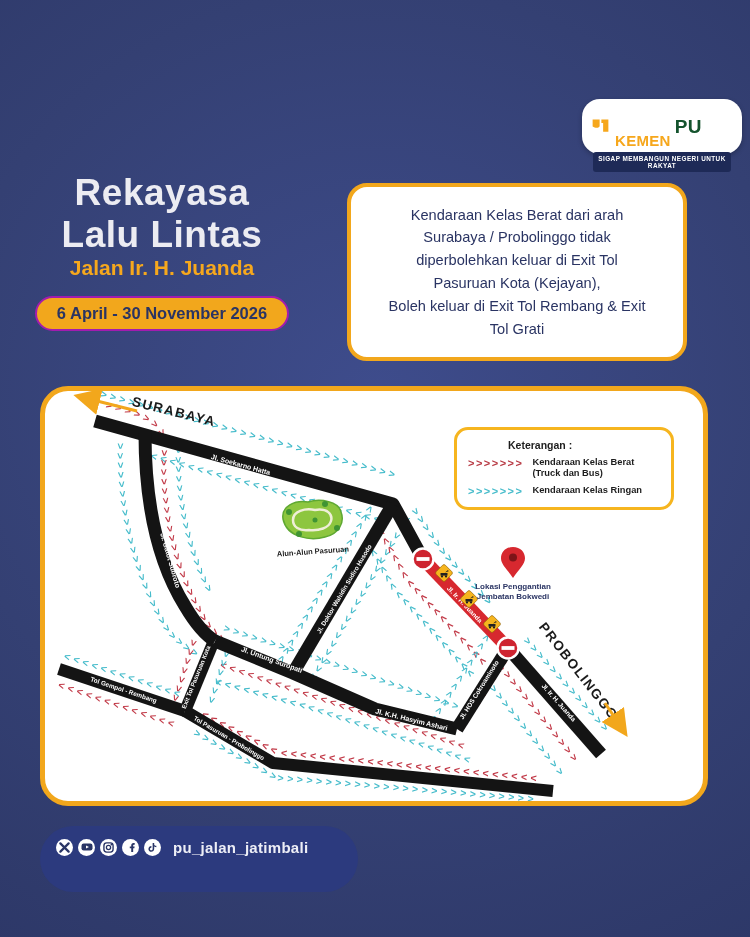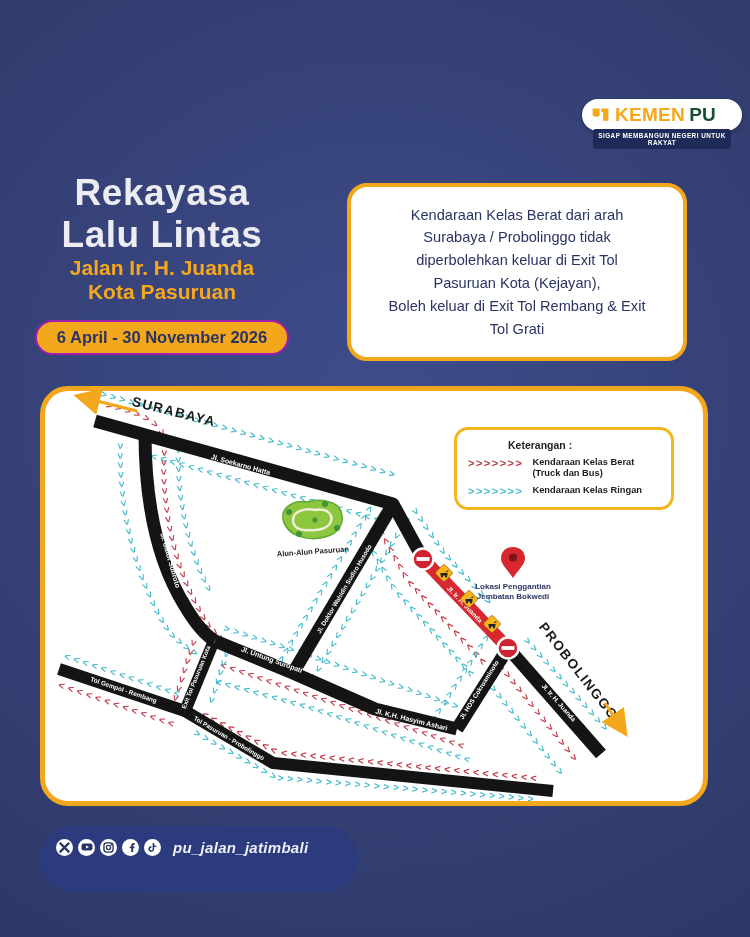--- a/index.html
+++ b/index.html
@@ -5,21 +5,21 @@
   html,body{margin:0;padding:0;}
   body{
     width:750px;height:937px;position:relative;overflow:hidden;
     font-family:"Liberation Sans",sans-serif;
     background:radial-gradient(120% 90% at 50% 42%, #3E4C8C 0%, #344073 48%, #283260 100%);
   }
   
   .logo-wrap{position:absolute;right:8px;top:99px;width:160px;}
   .logo-pill{background:#fff;border-radius:18px;padding:5px 12px 5px 8px;display:flex;align-items:center;gap:4px;
     box-shadow:0 2px 5px rgba(0,0,0,.25);}
-  .logo-kemen{color:#F6A71C;font-weight:bold;font-size:19px;letter-spacing:.3px;}
+  .logo-kemen{color:#F6A71C;font-weight:bold;font-size:15px;letter-spacing:.3px;margin-top:28px;}
   .logo-pu{color:#14532d;font-weight:bold;font-size:19px;letter-spacing:.3px;}
   .logo-ribbon{margin:-2px auto 0;width:138px;background:#1E2A57;border-radius:3px;
     color:#fff;font-size:6.4px;font-weight:bold;letter-spacing:.45px;text-align:center;padding:3px 0;}
   
   .title-block{position:absolute;left:18px;top:172px;width:288px;text-align:center;}
   .title-line{color:#ECECF2;font-size:37px;font-weight:bold;line-height:1.13;letter-spacing:.5px;}
   .subtitle{color:#F6A81D;font-size:21px;font-weight:bold;line-height:1.15;}
   .date-pill{display:inline-block;margin-top:16px;background:#F2A71C;border:2px solid #a21caf;
     border-radius:999px;padding:6px 20px;color:#2A3463;font-size:16.5px;font-weight:bold;}
   
@@ -35,21 +35,21 @@
   .legend{position:absolute;right:29px;top:36px;width:192px;background:#fff;border:3px solid #F6B51F;
     border-radius:14px;padding:9px 11px 10px;}
   .legend-title{font-size:10.5px;font-weight:bold;color:#1d1d1d;margin-bottom:7px;padding-left:40px;}
   .legend-row{display:flex;align-items:flex-start;gap:9px;margin-top:7px;}
   .chev-inline{font-size:11px;font-weight:bold;letter-spacing:1.5px;line-height:1;white-space:nowrap;}
   .chev-red{color:#B83A44;}
   .chev-cyan{color:#46BCCB;}
   .legend-label{font-size:9.3px;font-weight:bold;color:#1d1d1d;line-height:1.2;margin-top:-1px;}
   
   .footer-bar{position:absolute;left:40px;top:826px;width:318px;height:66px;background:#2C3A7E;
-    border-radius:33px;box-sizing:border-box;padding:9px 0 0 16px;font-style:italic;}
+    border-radius:33px;box-sizing:border-box;padding:9px 0 0 16px;}
   .foot-row{display:flex;align-items:center;height:24px;}
   .sicons{display:flex;gap:5px;align-items:center;}
   .sicon{width:17px;height:17px;border-radius:50%;background:#fff;display:flex;align-items:center;justify-content:center;flex:0 0 auto;}
   .foot-text{color:#EDEEF6;font-size:15px;font-weight:bold;letter-spacing:.3px;margin-left:12px;}
   .foot-url{color:#EDEEF6;font-size:13.5px;font-weight:bold;letter-spacing:.2px;margin-left:9px;}
 </style>
 </head>
 <body>
 
 <div class="logo-wrap">
@@ -61,21 +61,20 @@
       <span class="logo-pu">PU</span>
   </div>
   <div class="logo-ribbon">SIGAP MEMBANGUN NEGERI UNTUK RAKYAT</div>
 </div>
 
 <div class="title-block">
   <div class="title-line">Rekayasa</div>
   <div class="title-line">Lalu Lintas</div>
   <div class="subtitle">
     <div>Jalan Ir. H. Juanda</div>
-    <div>Kota Pasuruan</div>
   </div>
   <div><span class="date-pill">6 April - 30 November 2026</span></div>
 </div>
 
 <div class="notice">
   <div class="notice-text">Kendaraan Kelas Berat dari arah
 Surabaya / Probolinggo tidak
 diperbolehkan keluar di Exit Tol
 Pasuruan Kota (Kejayan),
 Boleh keluar di Exit Tol Rembang &amp; Exit

